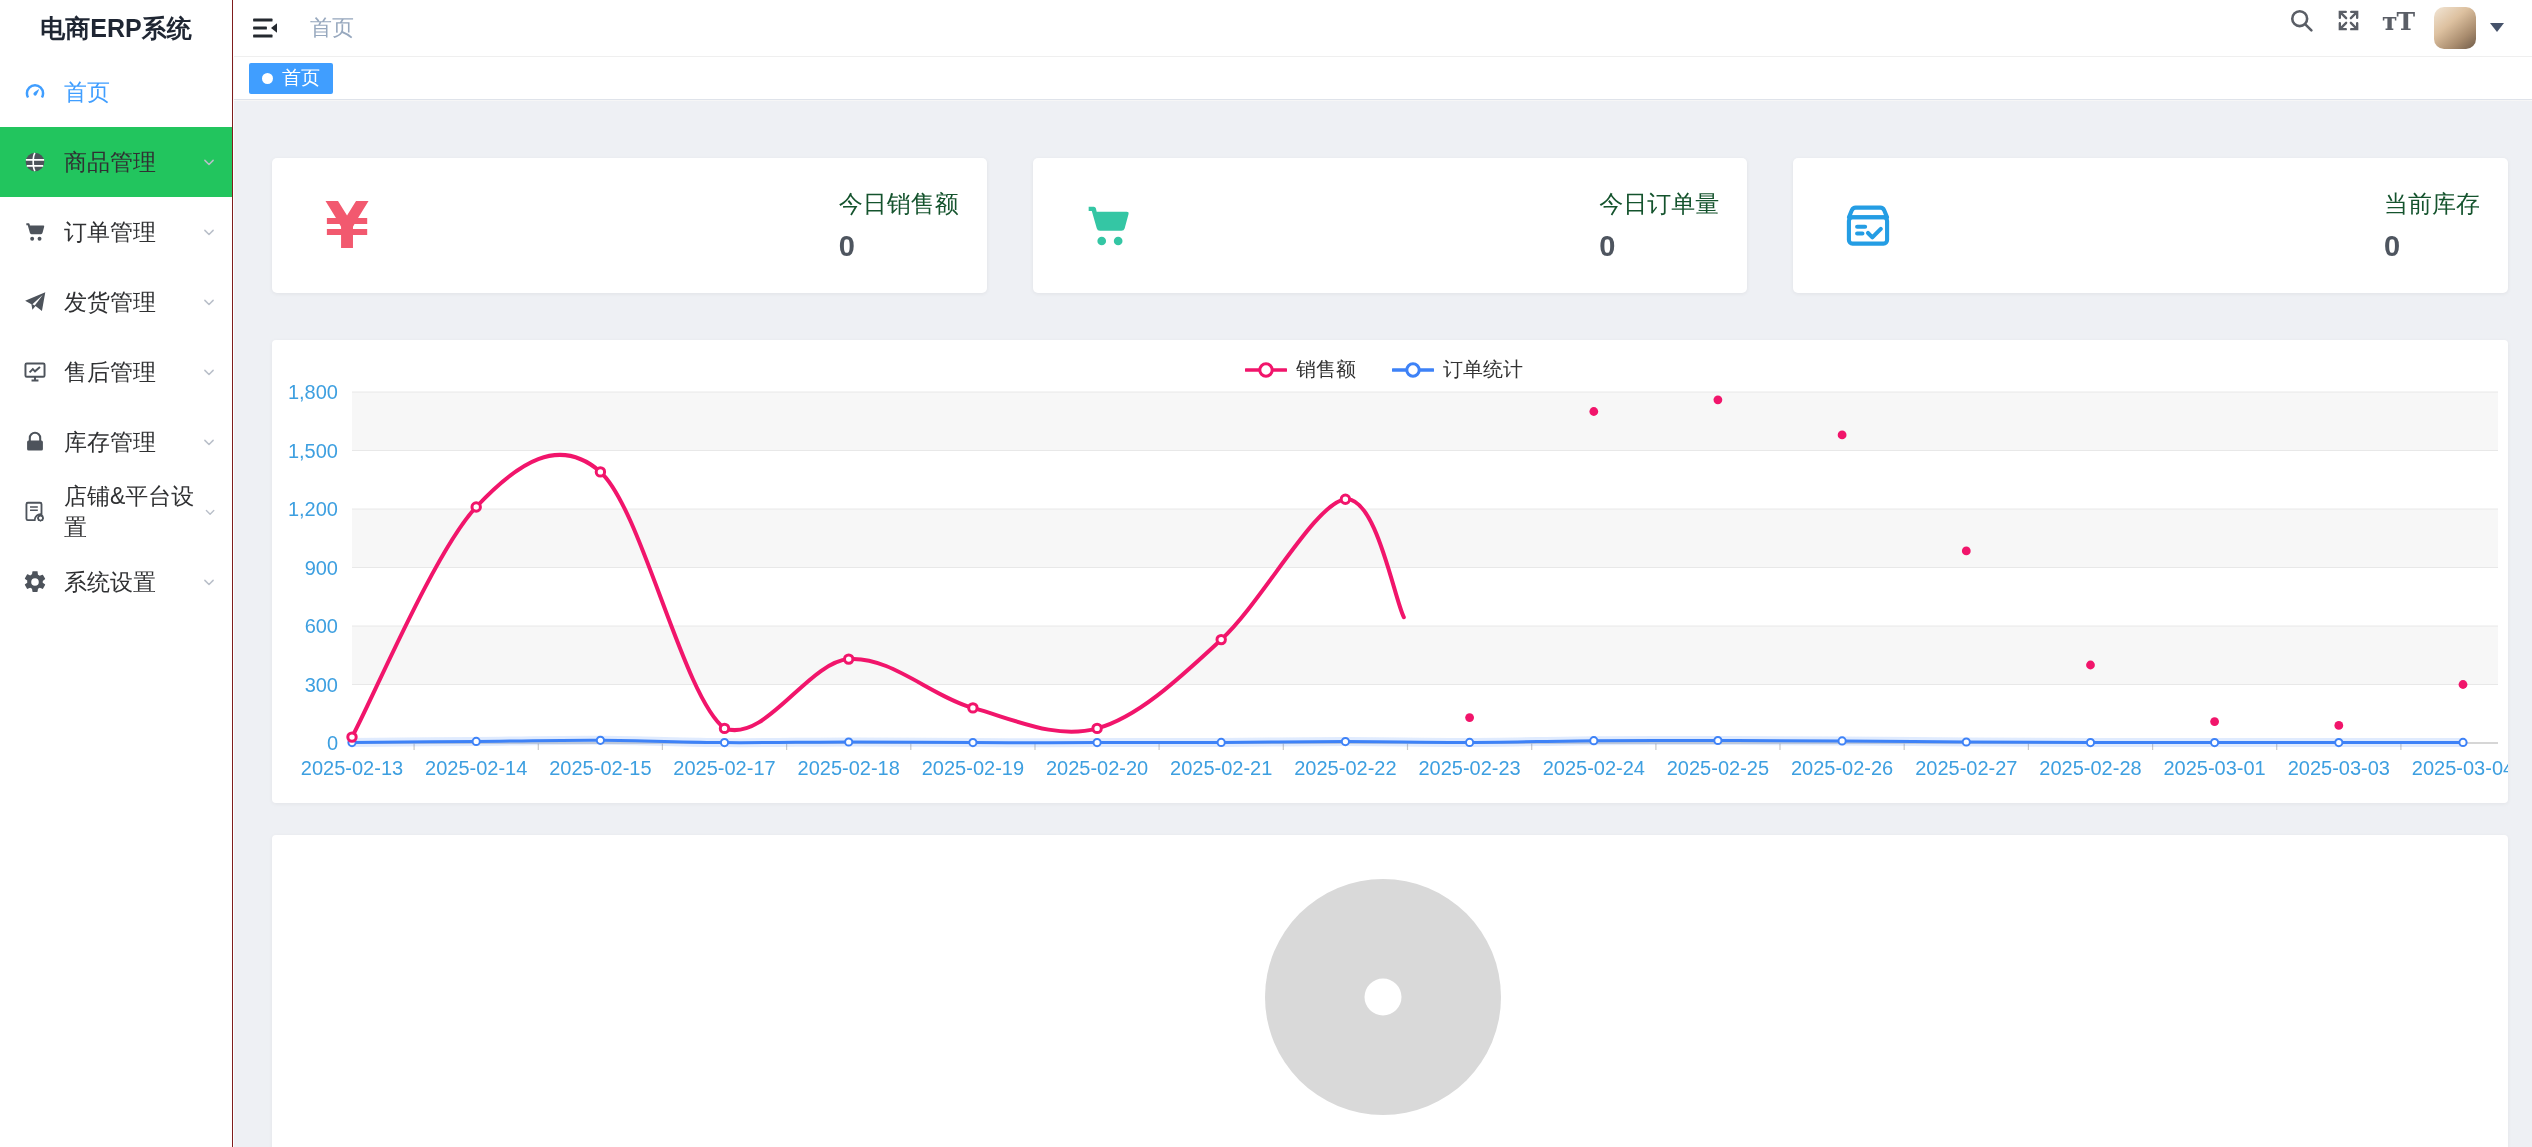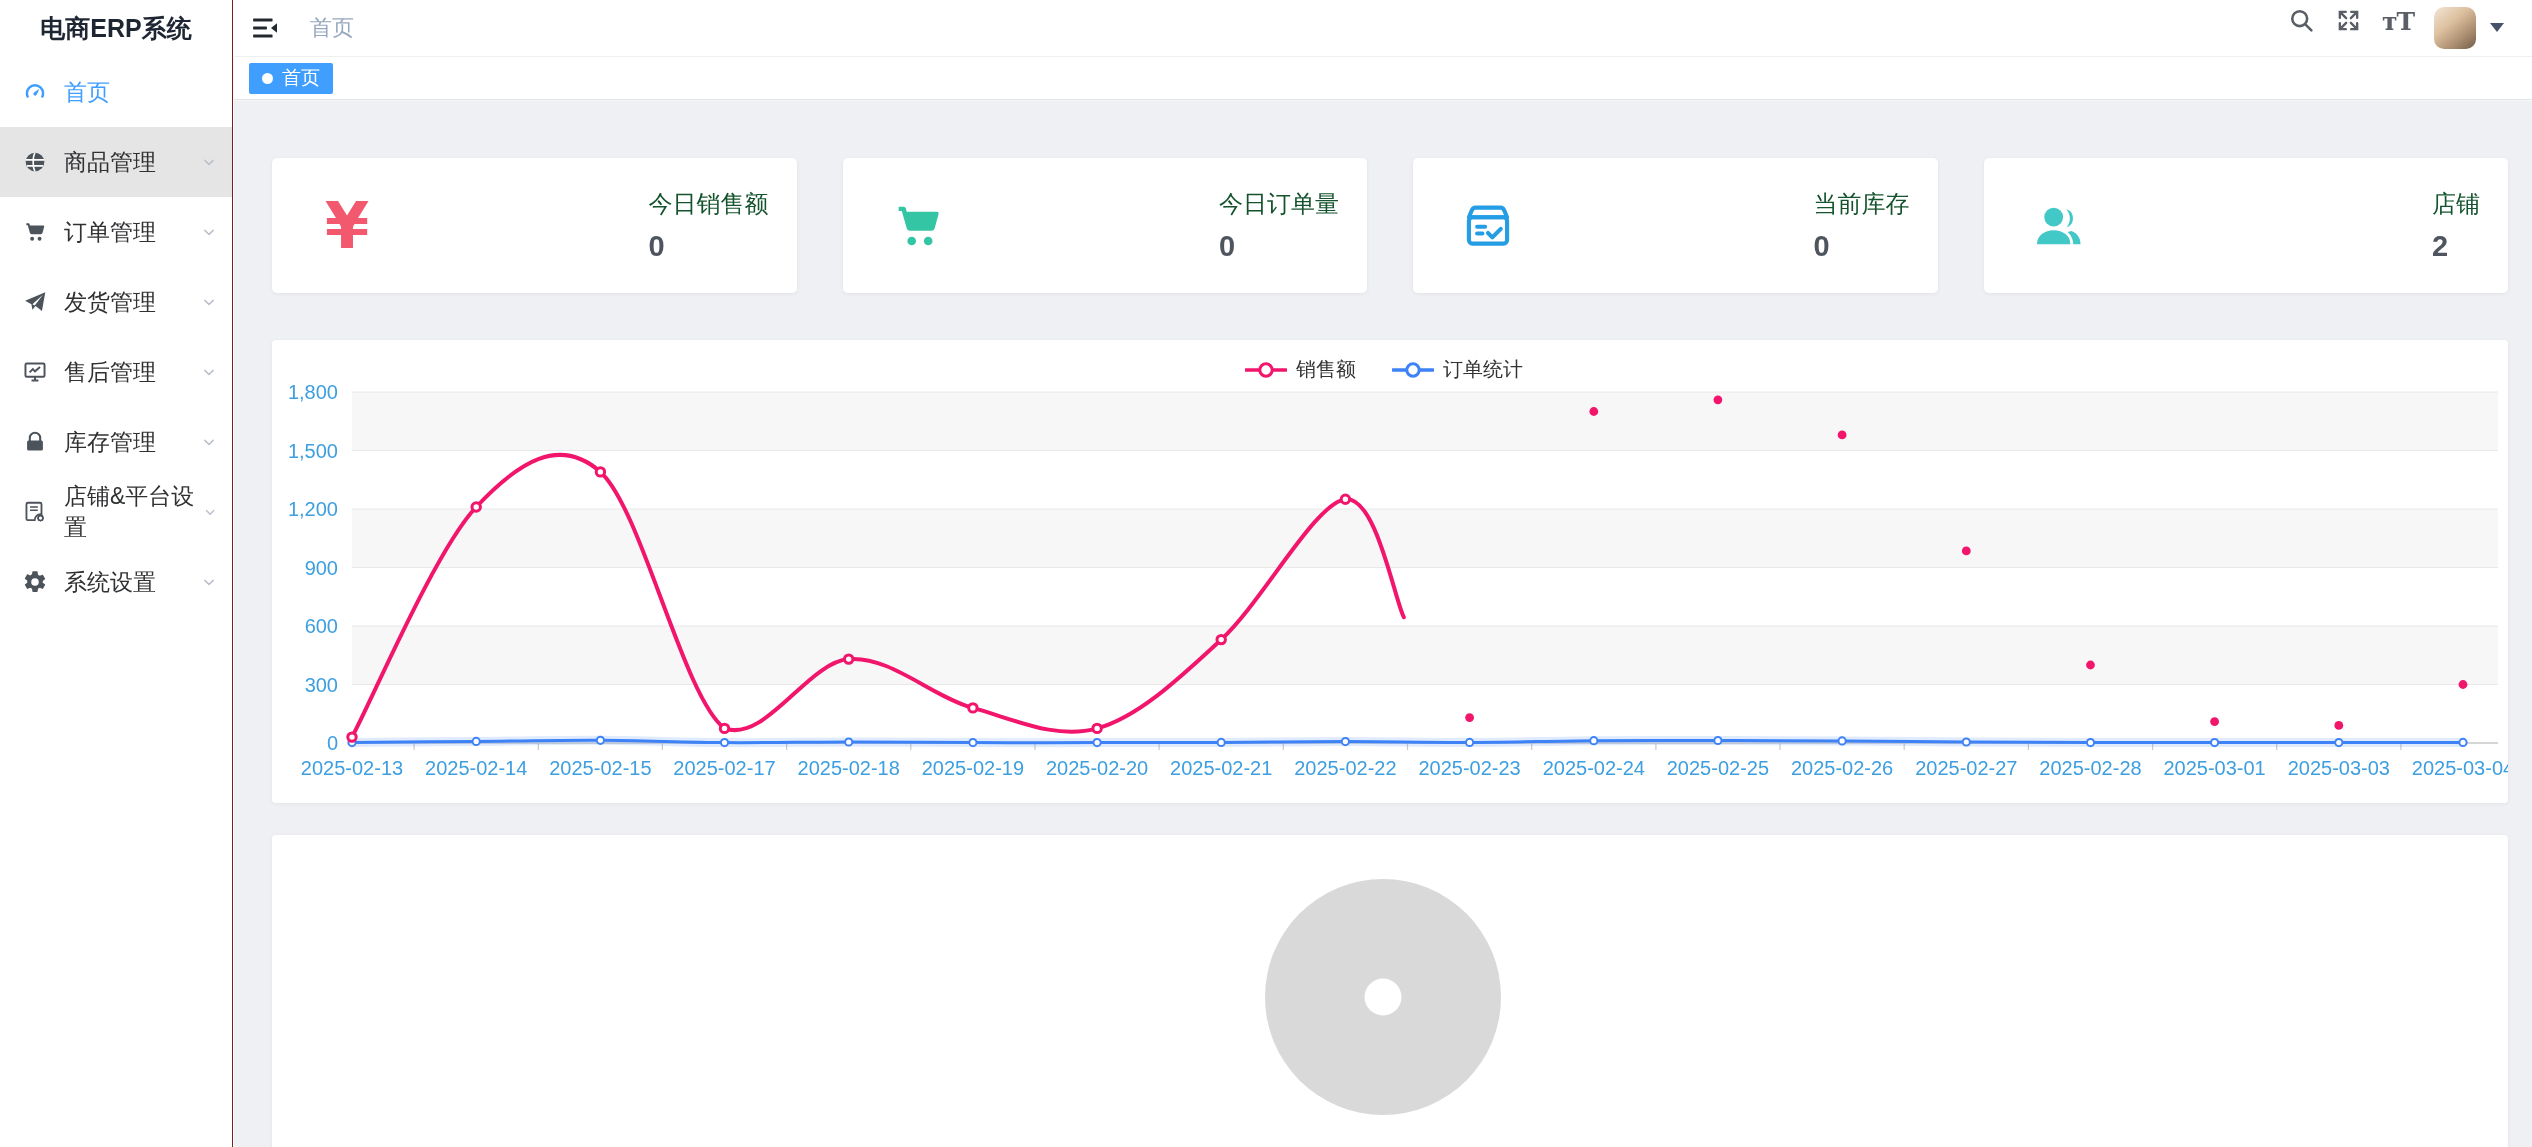--- a/index.html
+++ b/index.html
@@ -9,21 +9,21 @@
   
   .sidebar { position:fixed; left:0; top:0; width:233px; height:100%; background:#fff;
     border-right:1px solid #7f1d1d; z-index:10; }
   .logo { height:57px; line-height:57px; text-align:center; font-size:25px; font-weight:bold; color:#1f2633; }
   .menu-item { height:70px; display:flex; align-items:center; padding:0 14px 0 22px; cursor:pointer;
     color:#303133; font-size:23px; }
   .menu-item .mi-icon { width:26px; height:26px; margin-right:16px; color:#4d535b; flex:none; }
   .menu-item .mi-icon svg { width:100%; height:100%; display:block; }
   .menu-item.active { color:#409eff; }
   .menu-item.active .mi-icon { color:#409eff; }
-  .menu-item.highlight { background:#e5e5e5; }
+  .menu-item.highlight { background:#22c55e; }
   .menu-item .chev { margin-left:auto; width:18px; height:18px; color:#b9bfc9; }
   .menu-item .chev svg { width:100%; height:100%; display:block; }
 
   
   .main { position:fixed; left:234px; top:0; right:0; bottom:0; }
   .topbar { height:57px; background:#fff; display:flex; align-items:center; border-bottom:1px solid #f1f1f1; }
   .hamburger { width:30px; height:30px; color:#24292f; margin-left:16px; cursor:pointer; }
   .hamburger svg { width:100%; height:100%; display:block; }
   .breadcrumb { margin-left:30px; font-size:22px; color:#97a8be; }
   .topbar-right { margin-left:auto; display:flex; align-items:flex-start; gap:20px; margin-right:28px; }
@@ -273,36 +273,20 @@
                 <path d="M6.9 4.4h10.2a1.7 1.7 0 0 1 1.55 1l1.25 3H4.1l1.25-3a1.7 1.7 0 0 1 1.55-1z"></path>
                 <rect x="4.1" y="8.4" width="15.8" height="10.9" rx="1.5"></rect>
                 <path d="M7.5 12.3h3.3M7.5 15.1h2.2"></path>
                 <path d="M12 14.9l1.8 1.8 3.5-3.5"></path>
               </g>
             </svg>
           </div>
     <div class="card-texts">
       <div class="card-label">当前库存</div>
       <div class="card-value">0</div>
-    </div>
-  </div>
-        <div class="card">
-    <div class="card-icon" style="color: rgb(67, 200, 200);">
-            <svg viewBox="0 0 24 24">
-              <g fill="currentColor">
-                <path d="M14.9 12.6a3.9 3.9 0 0 0 .1-7.5 5.6 5.6 0 0 1 .1 7.5z"></path>
-                <path d="M17.2 14.1c2.2.9 3.7 2.7 3.7 5.4h-3a7.6 7.6 0 0 0-2.3-5z"></path>
-                <circle cx="9.8" cy="8.3" r="3.9"></circle>
-                <path d="M2.9 19.5c0-3.5 3.1-5.7 6.9-5.7s6.9 2.2 6.9 5.7z"></path>
-              </g>
-            </svg>
-          </div>
-    <div class="card-texts">
-      <div class="card-label">店铺</div>
-      <div class="card-value">2</div>
     </div>
   </div>
       </div>
 
     <div class="panel chart-panel">
       <div class="legend" id="legend">
           <span class="legend-item">
             <svg viewBox="0 0 42 20" width="42" height="20">
               <path d="M1 10H41" stroke="#f1156b" stroke-width="3.4" stroke-linecap="round"></path>
               <circle cx="21" cy="10" r="6.2" fill="#fff" stroke="#f1156b" stroke-width="3"></circle>

